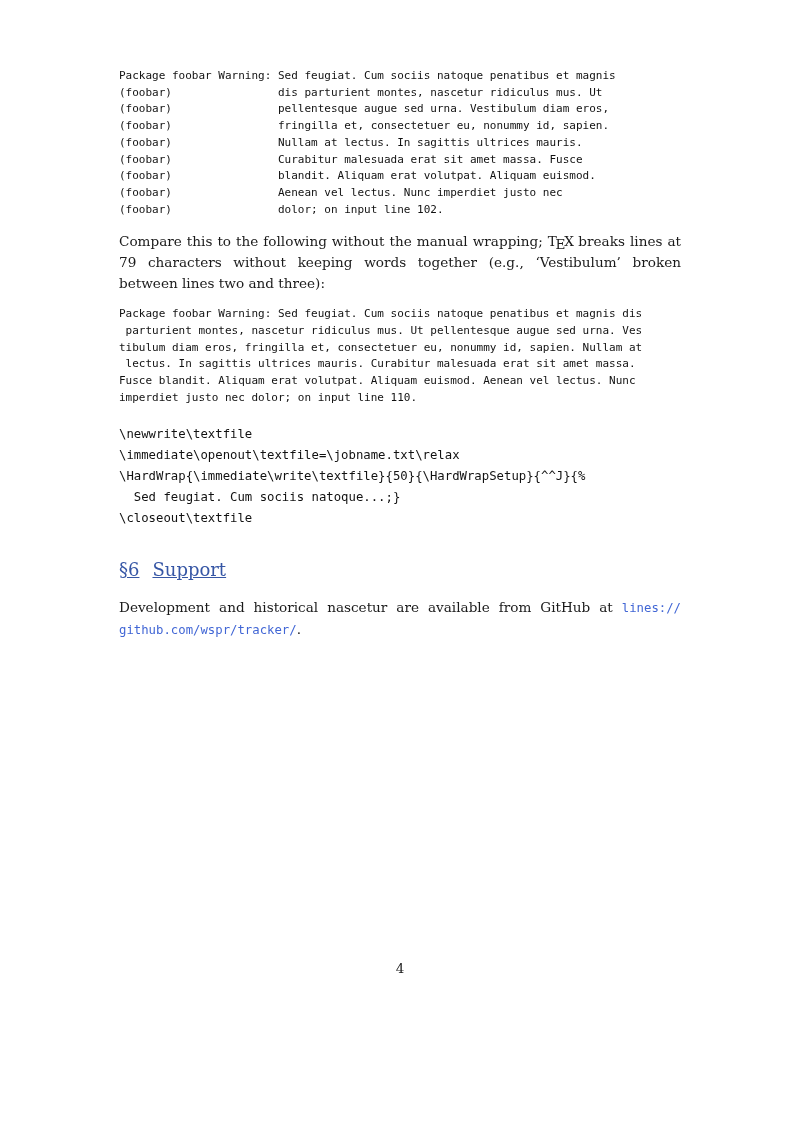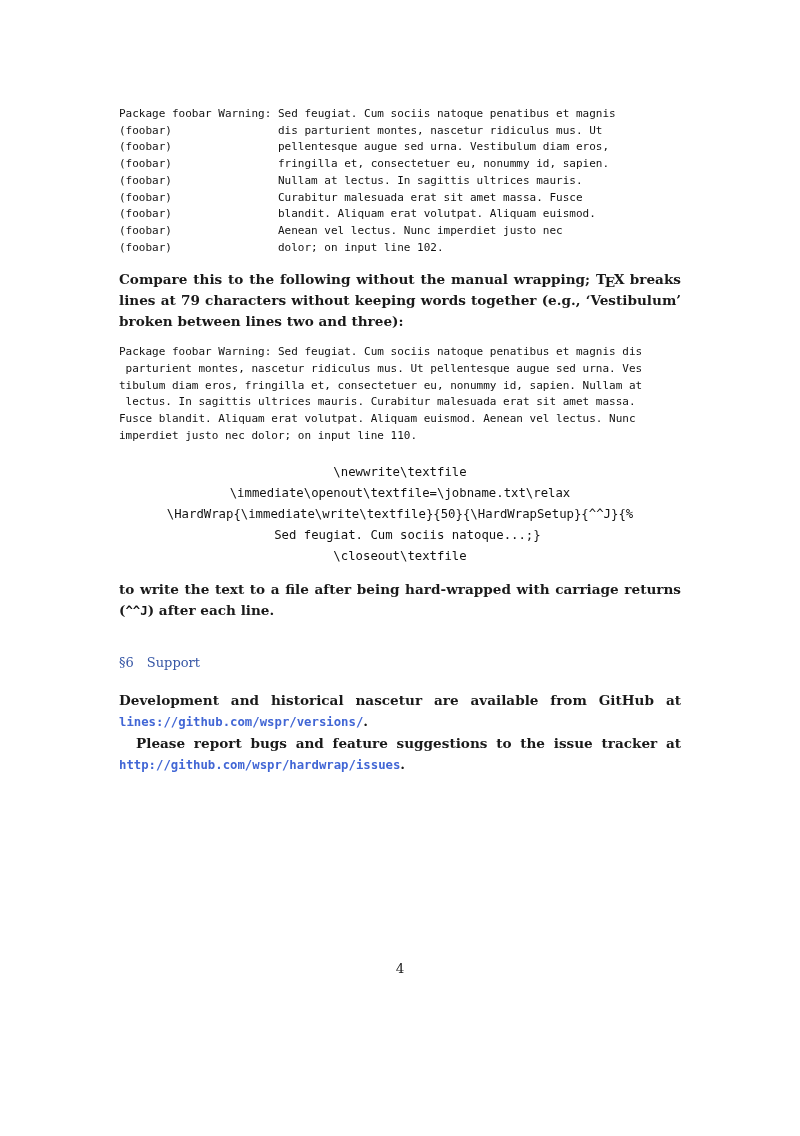--- a/index.html
+++ b/index.html
@@ -6,21 +6,21 @@
     margin: 0;
     padding: 0;
     background: #ffffff;
   }
   .page {
     position: relative;
     width: 800px;
     height: 1136px;
     background: #ffffff;
     box-sizing: border-box;
-    padding: 106px 119px 0 119px;
+    padding: 68px 119px 0 119px;
     font-family: "DejaVu Serif", serif;
     color: #1a1a1a;
     overflow: hidden;
   }
   .content {
     width: 562px;
   }
   pre.mono-block {
     margin: 0;
     font-family: "DejaVu Sans Mono", monospace;
@@ -29,53 +29,52 @@
     color: #111111;
     white-space: pre;
   }
   pre.code-block {
     margin: 17px 0 0 0;
     font-family: "DejaVu Sans Mono", monospace;
     font-size: 12.3px;
     line-height: 21px;
     color: #111111;
     white-space: pre;
-    text-align: center;
   }
   p.body-par {
     margin: 0;
     font-size: 13.6px;
     line-height: 21px;
     text-align: justify;
     color: #1a1a1a;
-    font-weight: bold;
   }
   p.m-top-13 { margin-top: 13px; }
   p.m-top-14 { margin-top: 14px; }
   p.m-top-12 { margin-top: 12px; }
   p.indented { text-indent: 17px; }
   pre.m-top-12 { margin-top: 12px; }
   .inline-code {
     font-family: "DejaVu Sans Mono", monospace;
     font-size: 12.3px;
     color: #111111;
   }
   .tex-logo { letter-spacing: -0.5px; }
   .tex-e {
     display: inline-block;
     position: relative;
     top: 2.6px;
     margin: 0 -0.8px;
   }
   h2.section-heading {
     margin: 30px 0 17px 0;
-    font-size: 13px;
+    font-size: 18px;
     line-height: 21px;
     font-weight: normal;
     color: #3656a5;
+    text-decoration: underline;
   }
   h2.section-heading .section-marker {
     margin-right: 13px;
   }
   a.doc-link {
     font-family: "DejaVu Sans Mono", monospace;
     font-size: 12.3px;
     color: #4166d5;
     text-decoration: none;
   }
@@ -115,24 +114,22 @@
 Fusce blandit. Aliquam erat volutpat. Aliquam euismod. Aenean vel lectus. Nunc
 imperdiet justo nec dolor; on input line 110.</pre>
 
 
     <pre class="code-block">\newwrite\textfile
 \immediate\openout\textfile=\jobname.txt\relax
 \HardWrap{\immediate\write\textfile}{50}{\HardWrapSetup}{^^J}{%
   Sed feugiat. Cum sociis natoque...;}
 \closeout\textfile</pre>
 
-    <p class="body-par m-top-12"><span>to write the text to a file after being hard-wrapped with carriage returns (</span><span class="inline-code">^^J</span><span>) after each line.</span></p>
 
     <h2 class="section-heading"><span class="section-marker">§6</span><span>Support</span></h2>
 
-    <p class="body-par"><span>Development and historical nascetur are available from GitHub at </span><a href="#" class="doc-link"><span>lines://</span><wbr><span>github.com/wspr/versions/</span></a><span>.</span></p>
+    <p class="body-par"><span>Development and historical nascetur are available from GitHub at </span><a href="#" class="doc-link"><span>lines://</span><wbr><span>github.com/wspr/tracker/</span></a><span>.</span></p>
 
-    <p class="body-par indented"><span>Please report bugs and feature suggestions to the issue tracker at </span><a href="#" class="doc-link"><span>http:</span><wbr><span>//github.com/wspr/hardwrap/issues</span></a><span>.</span></p>
 
   </div>
 
   <div class="page-footer">4</div>
 </div>
 
 </body></html>

